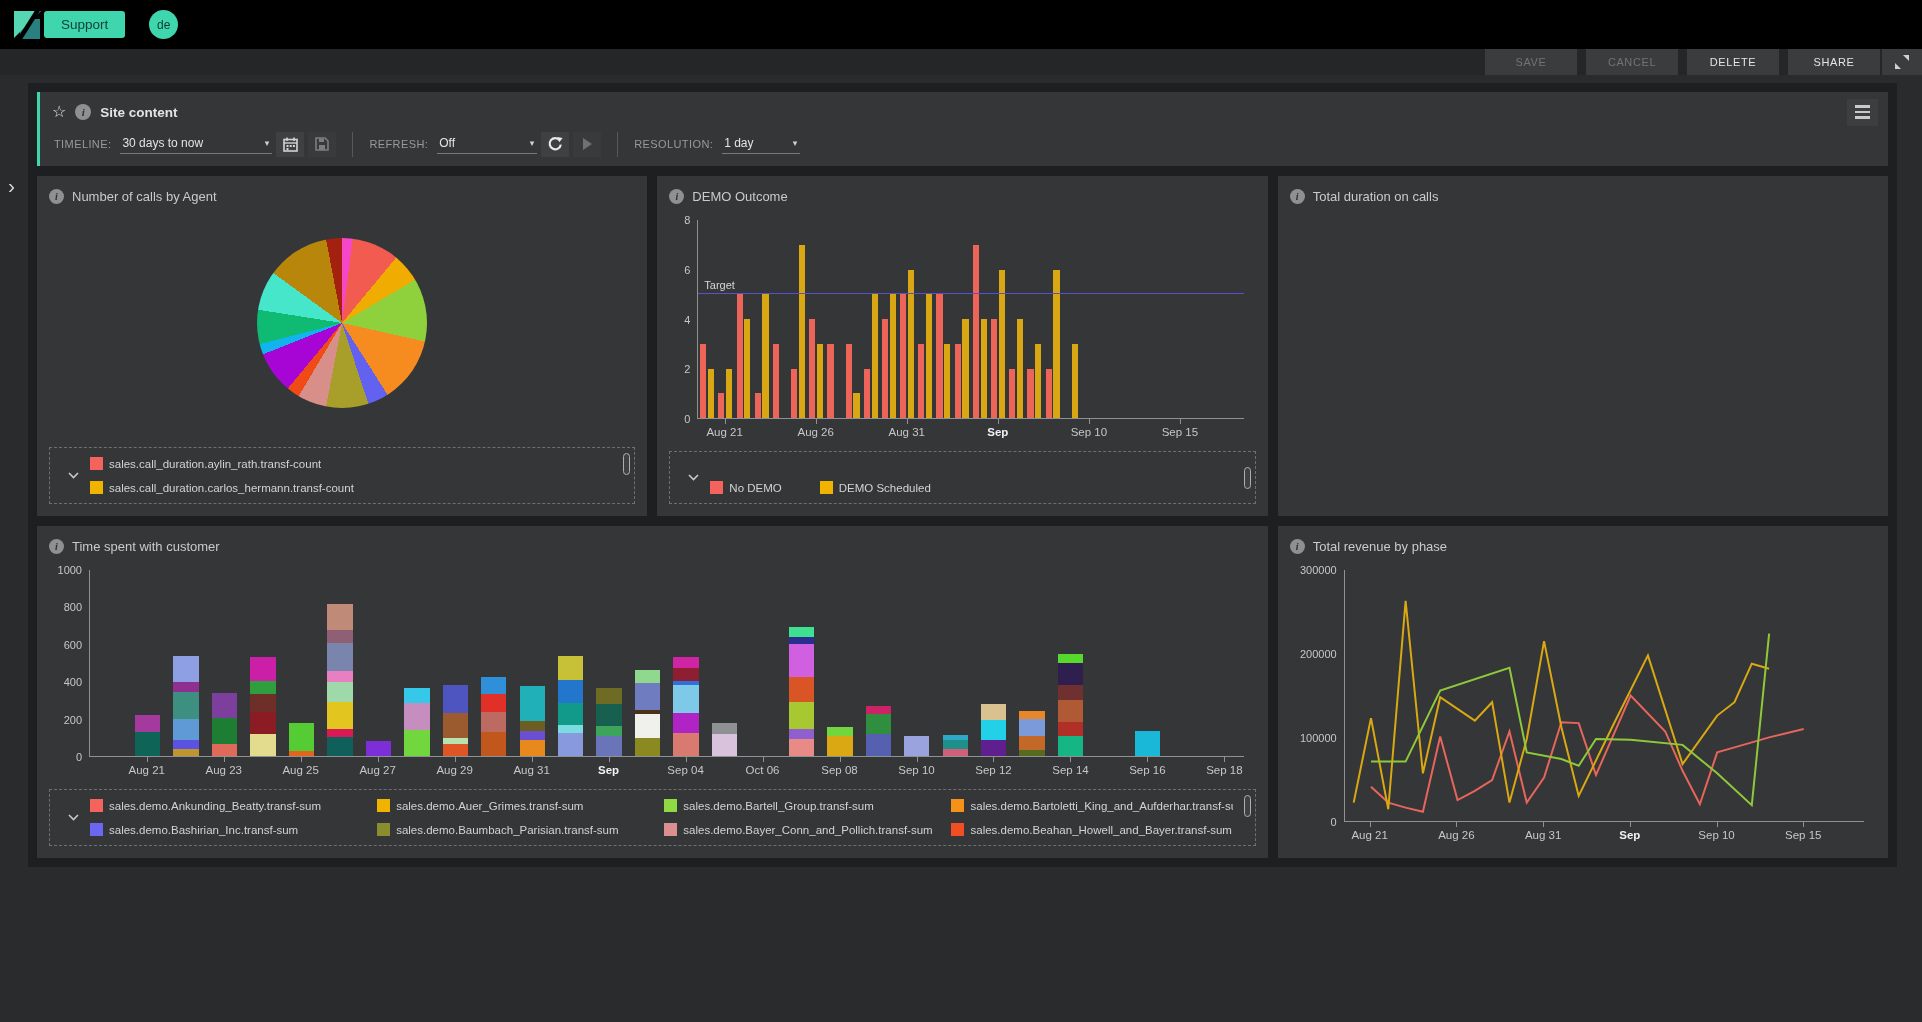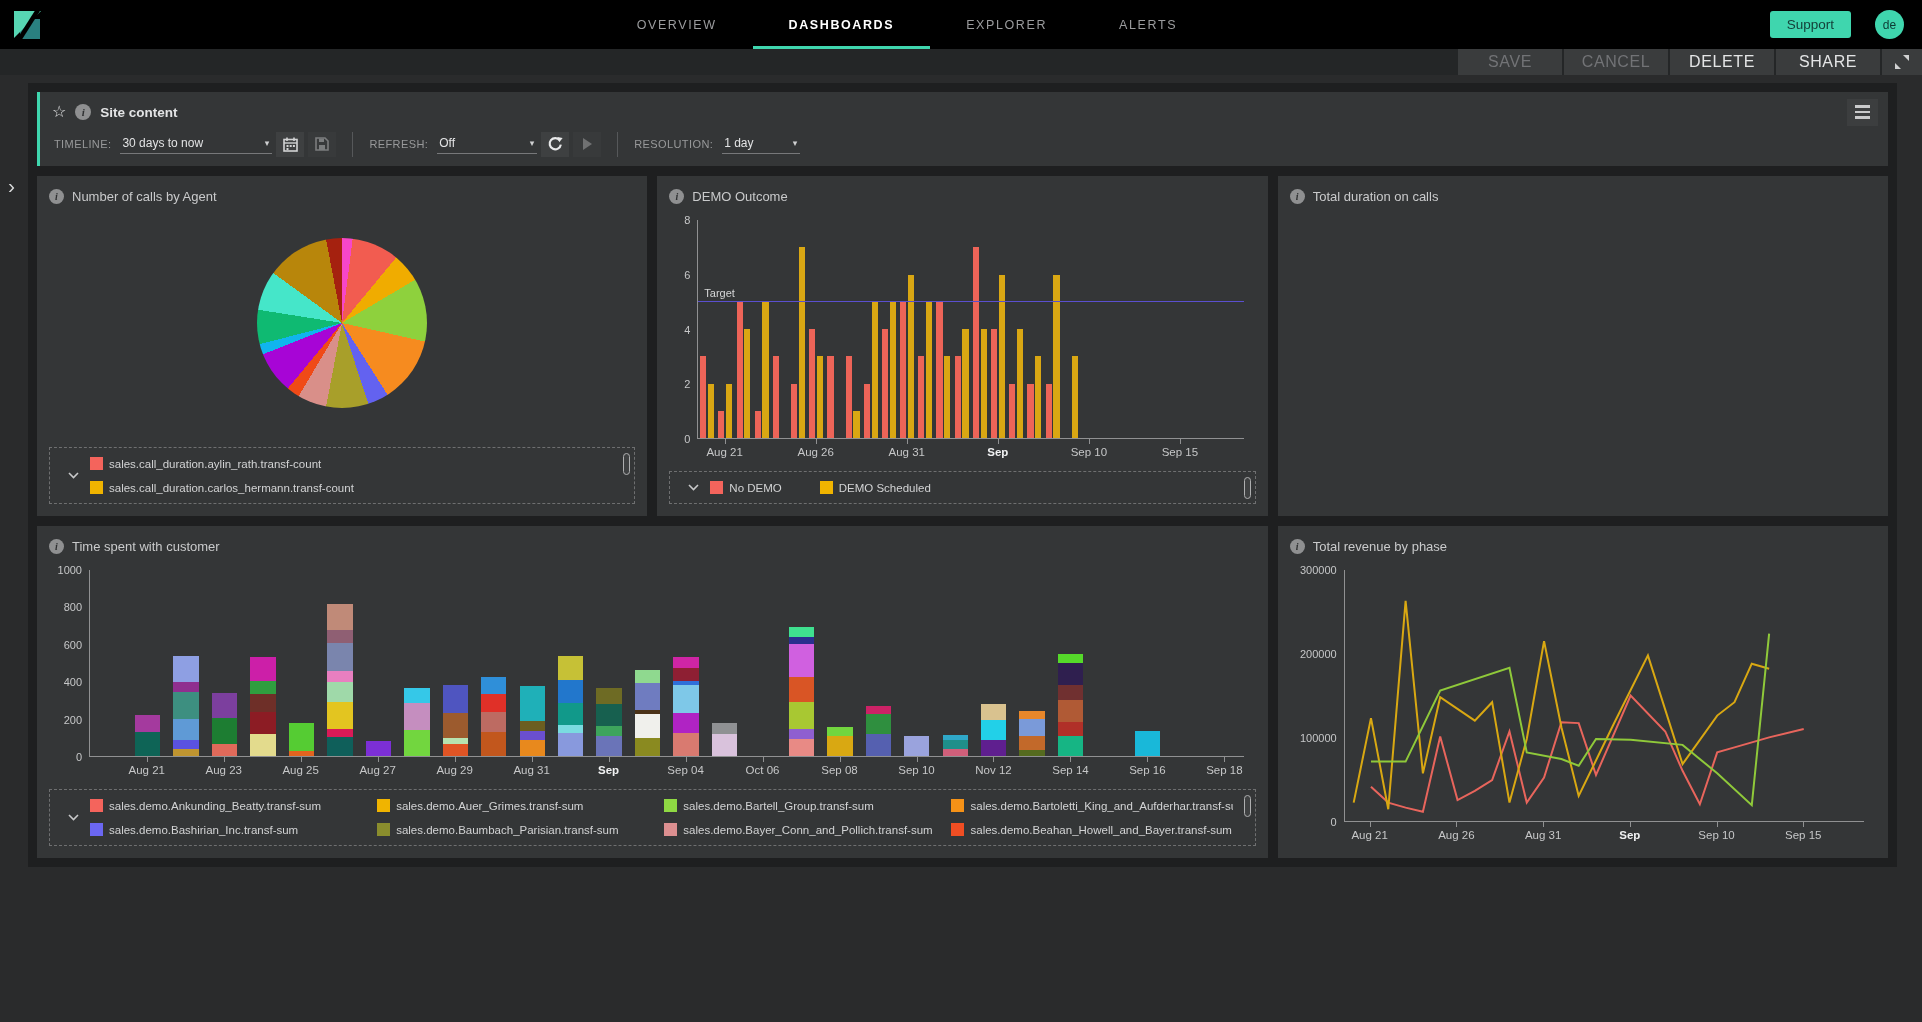--- a/index.html
+++ b/index.html
@@ -12,22 +12,22 @@
   .nav-tab { padding:3px 36px 0; display:flex; align-items:center; font-size:12.5px;
     letter-spacing:1.6px; color:#9b9c9e; border-bottom:3px solid transparent; cursor:pointer; }
   .nav-tab.active { color:#fff; font-weight:bold; border-bottom-color:#3fd6ae; }
   .nav-right { display:flex; align-items:center; gap:24px; }
   .support-btn { background:#3fd6ae; color:#14413a; border:none; border-radius:3px;
     padding:6px 17px; font-size:13.5px; cursor:pointer; }
   .avatar { width:29px; height:29px; border-radius:50%; background:#3fd6ae; color:#0d3a33;
     display:flex; align-items:center; justify-content:center; font-size:12px; cursor:pointer; }
   
   .actionbar { height:26px; background:#242627; display:flex; justify-content:flex-end; }
-  .ab-btn { width:104px; font-size:16px; letter-spacing:0.6px; background:#3a3c3d; border:none;
-    margin-left:2px; color:#e4e5e6; cursor:pointer; }
+  .ab-btn { width:92px; font-size:11px; letter-spacing:0.6px; background:#3a3c3d; border:none;
+    margin-left:9px; color:#e4e5e6; cursor:pointer; }
   .ab-btn.disabled { color:#727376; }
   .ab-expand { width:40px; margin-left:2px; background:#3a3c3d; border:none; display:flex;
     align-items:center; justify-content:center; cursor:pointer; }
   
   .page { position:relative; padding:8px 25px 0 28px; }
   .collapse-chev { position:absolute; left:8px; top:100px; font-size:21px; color:#d8d9da;
     cursor:pointer; line-height:1; }
   .canvas { background:#1e1f20; padding:9px; }
   
   .dash-header { background:#343637; border-left:3px solid #3fd6ae; padding:8px 10px 9px 12px; margin-bottom:10px; }
@@ -83,46 +83,40 @@
   .lines-svg { position:absolute; inset:0; width:100%; height:100%; }
   
   .big-number { flex:1; display:flex; align-items:center; justify-content:center;
     font-size:150px; font-weight:300; color:#b2b4b5; letter-spacing:3px; margin-top:-12px; }
   
   .legend { border:1px dashed #6e6f70; position:relative; margin-top:8px; flex:none;
     display:flex; padding:9px 22px 9px 6px; }
   .legend .chev { width:34px; display:flex; align-items:center; justify-content:center; flex:none; cursor:pointer; }
   .legend .items { flex:1; min-width:0; }
   .items.col { display:flex; flex-direction:column; gap:11px; }
-  .items.row { display:flex; flex-direction:row; align-items:center; gap:38px; }
+  .items.row { display:flex; flex-direction:row; align-items:center; gap:38px;margin-top:20px; }
   .items.grid4 { display:grid; grid-template-columns:repeat(4,1fr); gap:11px 6px; }
   .legend-item { display:flex; align-items:center; gap:6px; font-size:11.5px; color:#d2d3d4;
     white-space:nowrap; overflow:hidden; cursor:pointer; }
   .swatch { width:13px; height:13px; flex:none; }
   .scrollpill { position:absolute; right:4px; top:5px; width:7px; height:22px;
     border:1px solid #aeafb0; border-radius:4px; background:rgba(255,255,255,0.06); }
   .scrollpill.mid { top:50%; transform:translateY(-50%); }
 </style>
 </head>
 <body>
 
 <div class="topnav">
   <div class="logo">
     <svg width="32" height="32" viewBox="0 0 32 32">
       <rect x="8" y="10" width="20" height="20" fill="#2a8080"></rect>
       <polygon points="2,2 29,2 2,29" fill="#57d6b3"></polygon>
       <line x1="26" y1="1" x2="7" y2="31" stroke="#000" stroke-width="4.5"></line>
     </svg>
   </div>
-  <nav class="nav-tabs" id="nav-tabs">
-      <div class="nav-tab">OVERVIEW</div>
-      <div class="nav-tab active">DASHBOARDS</div>
-      <div class="nav-tab">EXPLORER</div>
-      <div class="nav-tab">ALERTS</div>
-    </nav>
   <div class="nav-right">
     <button class="support-btn">Support</button>
     <div class="avatar">de</div>
   </div>
 </div>
 
 <div class="actionbar" id="actionbar">
 
 <button class="ab-btn disabled">SAVE</button>
     <button class="ab-btn disabled">CANCEL</button>
@@ -508,21 +502,21 @@
                 <div class="xl bold" style="left: 45%;">Sep</div>
                 <div class="xtick" style="left: 51.6667%;"></div>
                 <div class="xl" style="left: 51.6667%;">Sep 04</div>
                 <div class="xtick" style="left: 58.3333%;"></div>
                 <div class="xl" style="left: 58.3333%;">Oct 06</div>
                 <div class="xtick" style="left: 65%;"></div>
                 <div class="xl" style="left: 65%;">Sep 08</div>
                 <div class="xtick" style="left: 71.6667%;"></div>
                 <div class="xl" style="left: 71.6667%;">Sep 10</div>
                 <div class="xtick" style="left: 78.3333%;"></div>
-                <div class="xl" style="left: 78.3333%;">Nov 12</div>
+                <div class="xl" style="left: 78.3333%;">Sep 12</div>
                 <div class="xtick" style="left: 85%;"></div>
                 <div class="xl" style="left: 85%;">Sep 14</div>
                 <div class="xtick" style="left: 91.6667%;"></div>
                 <div class="xl" style="left: 91.6667%;">Sep 16</div>
                 <div class="xtick" style="left: 98.3333%;"></div>
                 <div class="xl" style="left: 98.3333%;">Sep 18</div>
               </div>
           </div>
         </div>
         <div class="legend">

